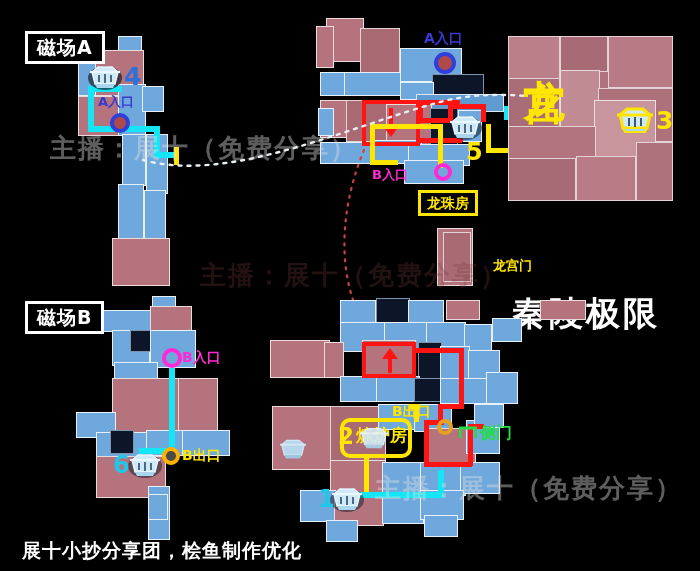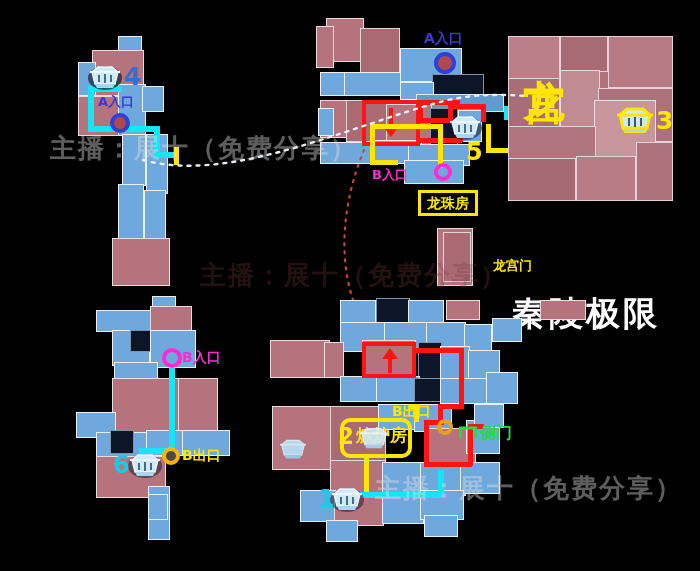--- a/index.html
+++ b/index.html
@@ -93,20 +93,21 @@
     <svg width="38" height="30" viewBox="0 0 38 30">
       <ellipse cx="19" cy="16" rx="17" ry="12" fill="#0a1a26" opacity=".65"></ellipse>
       <path d="M6 10 L12 5 L26 5 L32 10 L29 22 L9 22 Z" fill="#cfe9f7" stroke="#eaf7ff" stroke-width="1.4"></path>
       <path d="M4 10 L34 10" stroke="#eaf7ff" stroke-width="2.2"></path>
       <path d="M13 13 L13 20 M19 12 L19 21 M25 13 L25 20" stroke="#2a4a66" stroke-width="1.6"></path>
       <path d="M9 22 L29 22 L27 26 L11 26 Z" fill="#a9d6ee"></path>
     </svg>
   </div>
   <span class="num num-blue" style="left:124px;top:64px;font-size:25px;">4</span>
 
+  <span class="lbl boxed" style="left:25px;top:31px;font-size:19px;">磁场A</span>
 
   <div class="room red" style="left:326px;top:18px;width:38px;height:44px;"></div>
   <div class="room red2" style="left:360px;top:28px;width:40px;height:58px;"></div>
   <div class="room blue" style="left:320px;top:72px;width:26px;height:24px;"></div>
   <div class="room blue" style="left:344px;top:72px;width:58px;height:24px;"></div>
   <div class="room blue" style="left:400px;top:48px;width:62px;height:34px;"></div>
   <div class="room darker" style="left:432px;top:74px;width:52px;height:22px;"></div>
   <div class="room blue" style="left:400px;top:82px;width:34px;height:18px;"></div>
   <div class="room blue2" style="left:416px;top:94px;width:88px;height:18px;"></div>
   <div class="room red" style="left:320px;top:100px;width:28px;height:38px;"></div>
@@ -242,20 +243,21 @@
     <svg width="38" height="30" viewBox="0 0 38 30">
       <ellipse cx="19" cy="16" rx="17" ry="12" fill="#0a1a26" opacity=".5"></ellipse>
       <path d="M6 10 L12 5 L26 5 L32 10 L29 22 L9 22 Z" fill="#cfe9f7" stroke="#eaf7ff" stroke-width="1.4"></path>
       <path d="M4 10 L34 10" stroke="#eaf7ff" stroke-width="2.2"></path>
       <path d="M13 13 L13 20 M19 12 L19 21 M25 13 L25 20" stroke="#2a4a66" stroke-width="1.6"></path>
       <path d="M9 22 L29 22 L27 26 L11 26 Z" fill="#a9d6ee"></path>
     </svg>
   </div>
   <span class="num num-cy" style="left:113px;top:453px;font-size:24px;">6</span>
 
+  <span class="lbl boxed" style="left:25px;top:301px;font-size:19px;">磁场B</span>
 
   <div class="room blue" style="left:340px;top:300px;width:36px;height:26px;"></div>
   <div class="room darker" style="left:376px;top:298px;width:34px;height:26px;"></div>
   <div class="room blue" style="left:408px;top:300px;width:36px;height:26px;"></div>
   <div class="room red" style="left:446px;top:300px;width:34px;height:20px;"></div>
   <div class="room blue" style="left:340px;top:322px;width:46px;height:30px;"></div>
   <div class="room blue" style="left:384px;top:322px;width:44px;height:28px;"></div>
   <div class="room blue" style="left:426px;top:322px;width:40px;height:28px;"></div>
   <div class="room blue" style="left:464px;top:324px;width:28px;height:44px;"></div>
 
@@ -354,14 +356,15 @@
     <svg width="34" height="26" viewBox="0 0 38 30">
       <path d="M6 10 L12 5 L26 5 L32 10 L29 22 L9 22 Z" fill="#b9dcf1" stroke="#d8eefb" stroke-width="1.3"></path>
       <path d="M4 10 L34 10" stroke="#d8eefb" stroke-width="2"></path>
       <path d="M9 22 L29 22 L27 26 L11 26 Z" fill="#9ccae5"></path>
     </svg>
   </div>
 
   <span class="watermark" style="left:50px;top:131px;font-size:26px;">主播：展十（免费分享）</span>
   <span class="watermark" style="left:375px;top:471px;font-size:26px;">主播：展十（免费分享）</span>
 
+  <span class="caption" style="left:22px;top:538px;font-size:19px;">展十小抄分享团，桧鱼制作优化</span>
 
 </div>
 
 </body></html>

